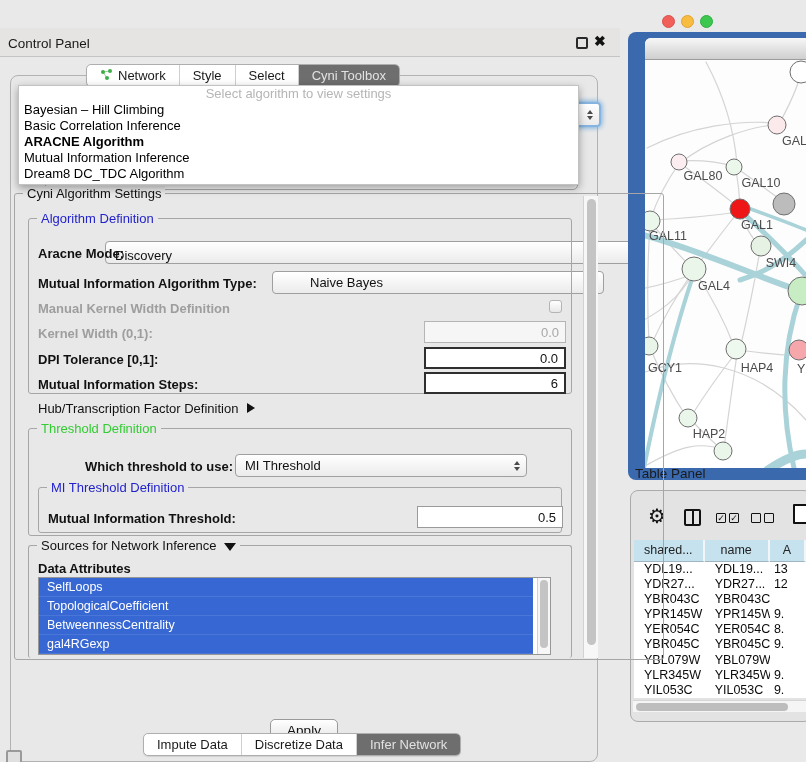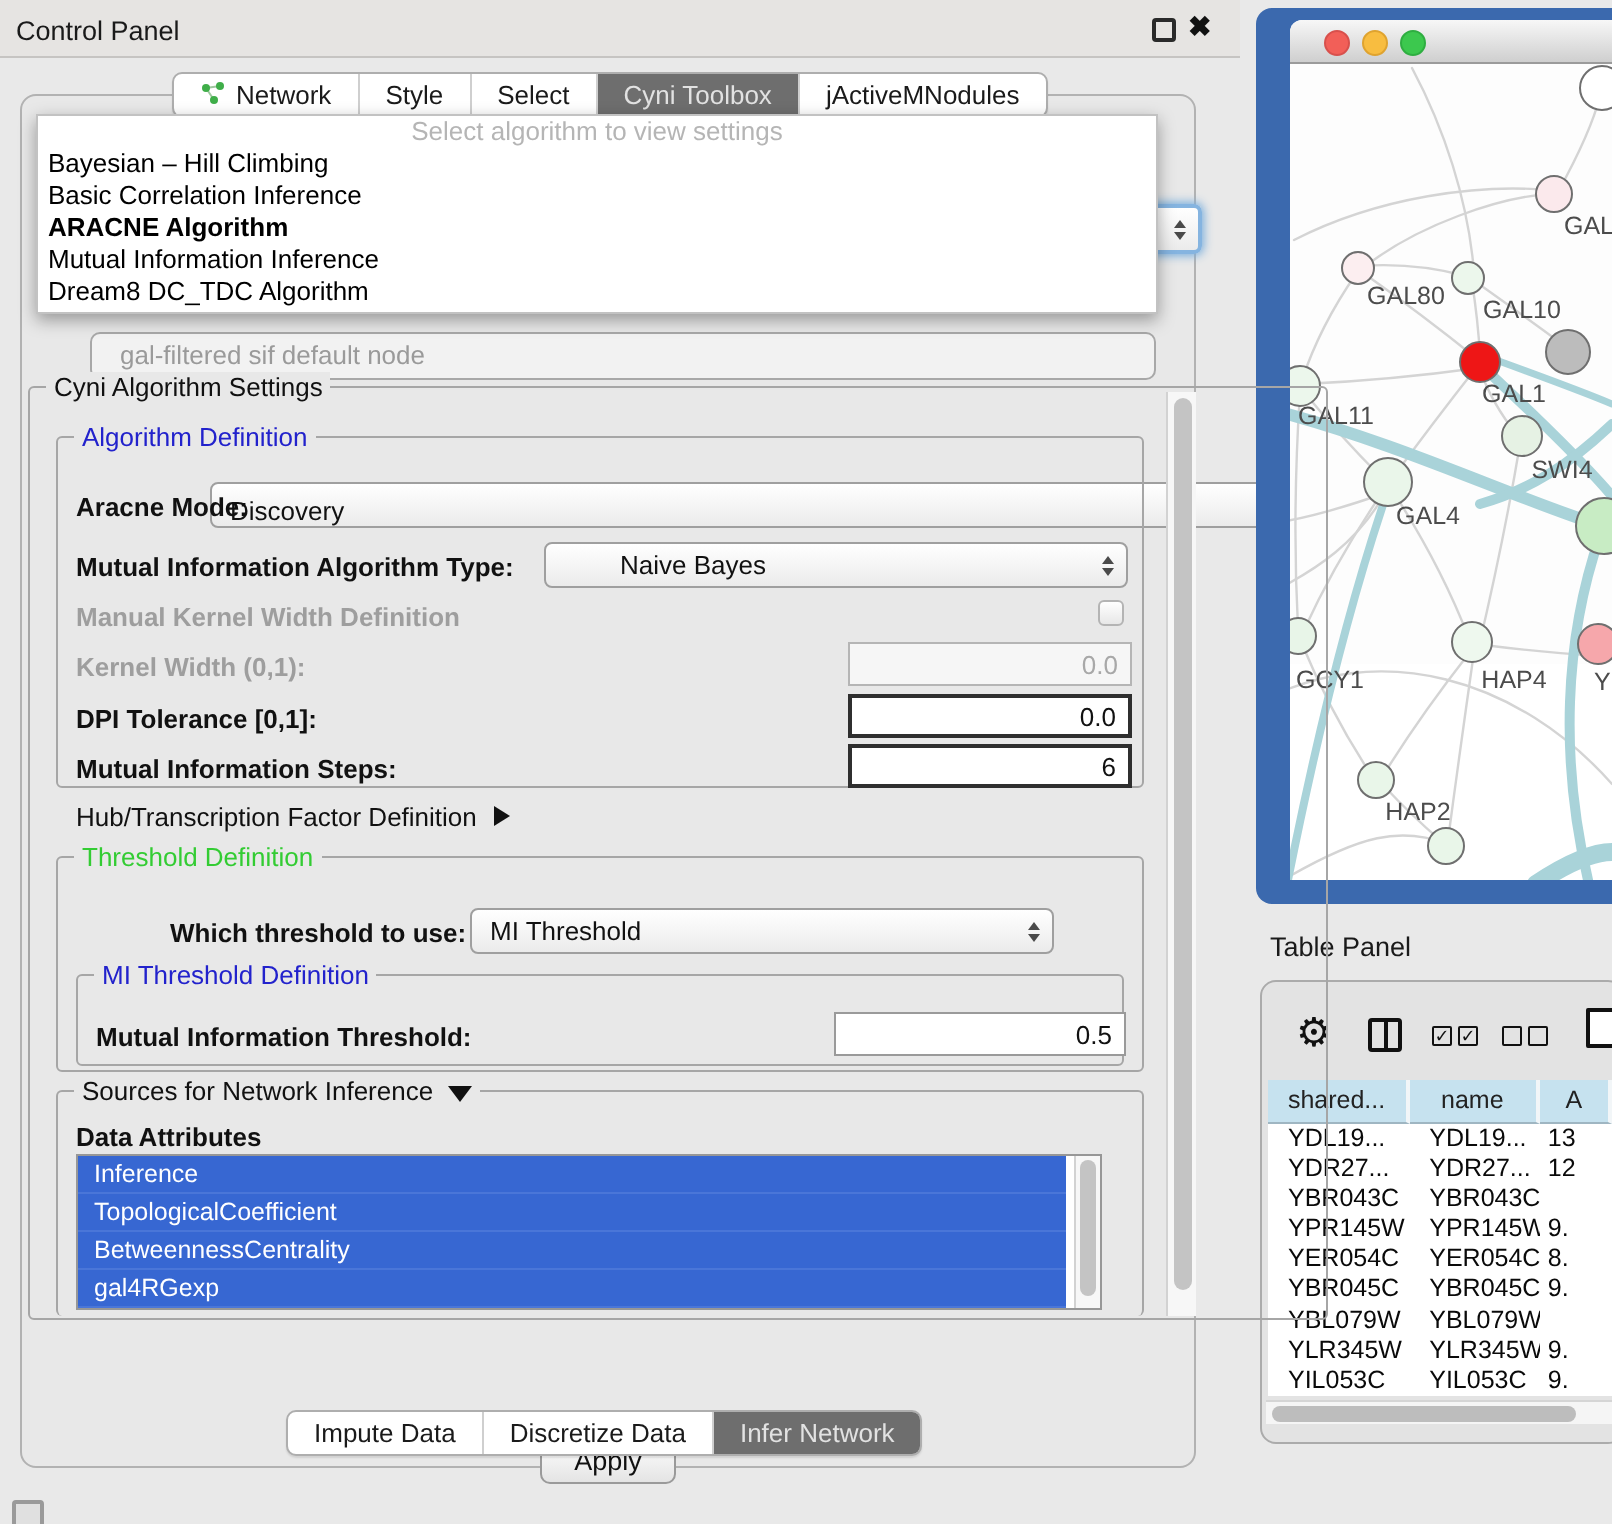--- a/index.html
+++ b/index.html
@@ -3,21 +3,21 @@
 <meta charset="utf-8">
 <style>
   * { box-sizing: border-box; margin: 0; padding: 0; }
   html,body { width: 806px; height: 762px; }
   body {
     position: relative; overflow: hidden;
     background: #e9e9e9;
     font-family: "Liberation Sans", sans-serif;
     color: #111;
   }
-  .abs { position: absolute; }
+  .abs { position: absolute; margin-top: 28px; }
 
   
   .cp-topline { left:0; top:2; width:620px; height:1px; background:#bdbbb9; }
   .cp-titlebar { left:0; top:3; width:620px; height:29px; background:#e6e4e2; border-bottom:1px solid #c6c4c2; }
   .cp-title { left:8px; top:8px; font-size:13.5px; color:#1a1a1a; position:absolute; }
   .float-icon { position:absolute; left:576px; top:9px; width:12px; height:12px; border:2px solid #2a2a2a; border-radius:2px; }
   .close-icon { position:absolute; left:594px; top:5px; font-size:14px; font-weight:bold; color:#111; }
 
   .content-panel { left:10px; top:47px; width:588px; height:687px; background:#e8e8e8;
     border:1px solid #b2b2b2; border-radius:8px; }
@@ -149,23 +149,20 @@
   </div>
   <div class="tab">
     <span>Style</span>
   </div>
   <div class="tab">
     <span>Select</span>
   </div>
   <div class="tab selected">
     <span>Cyni Toolbox</span>
   </div>
-  <div class="tab">
-    <span>jActiveMNodules</span>
-  </div>
 </div>
 
 <div class="combo" id="focused-combo">
   <span class="stepper">
       <span class="tri-up"></span>
       <span class="tri-down"></span>
     </span>
 </div>
 
 <div id="bg-combo">gal-filtered sif default node</div>
@@ -196,21 +193,21 @@
 <div class="field-label" style="left:38px; top:246px;">Aracne Mode:</div>
 <div class="combo" style="left:105px; top:241px; width:545px;align-items:flex-end;">
   <span>Discovery</span>
   <span class="stepper">
       <span class="tri-up"></span>
       <span class="tri-down"></span>
     </span>
 </div>
 
 <div class="field-label" style="left:38px; top:276px;">Mutual Information Algorithm Type:</div>
-<div class="combo" style="left:272px; top:271px; width:292px;padding-left:37px;">
+<div class="combo" style="left:272px; top:271px; width:332px;padding-left:37px;">
   <span>Naive Bayes</span>
   <span class="stepper">
       <span class="tri-up"></span>
       <span class="tri-down"></span>
     </span>
 </div>
 
 <div class="field-label disabled" style="left:38px; top:301px;">Manual Kernel Width Definition</div>
 <div class="checkbox" style="left:549px; top:300px;"></div>
 
@@ -244,21 +241,21 @@
 <div class="field-label" style="left:48px; top:511px;">Mutual Information Threshold:</div>
 <div class="num-input soft" style="left:417px; top:506px; width:146px; z-index:12;">0.5</div>
 
 <div class="group" style="left:28px; top:545px; width:544px; height:113px; border-bottom:none;">
   <span class="group-label">
     <span>Sources for Network Inference</span><span class="tri-downbig"></span>
   </span>
 </div>
 <div class="field-label" style="left:38px; top:561px;">Data Attributes</div>
 <div id="attr-list">
-    <div class="attr-item">Inference</div>
+    <div class="attr-item">SelfLoops</div>
     <div class="attr-item">TopologicalCoefficient</div>
     <div class="attr-item">BetweennessCentrality</div>
     <div class="attr-item">gal4RGexp</div>
   </div>
 <div class="vtrack" style="left:537px; top:578px; width:13px; height:76px; z-index:12;">
   <div class="vthumb" style="left:2px; top:2px; width:8px; height:68px;"></div>
 </div>
 
 <div id="apply-btn">Apply</div>
 

